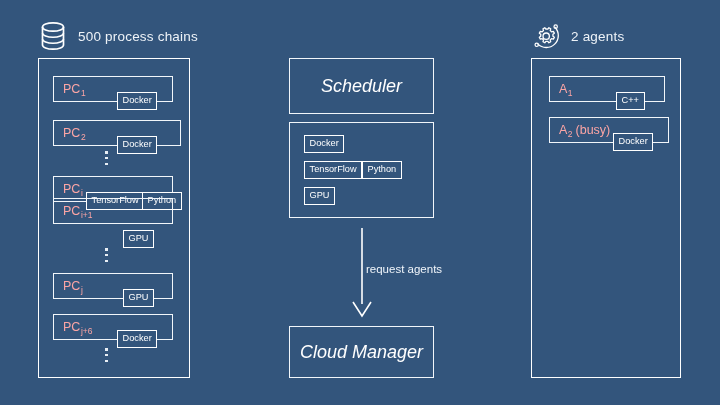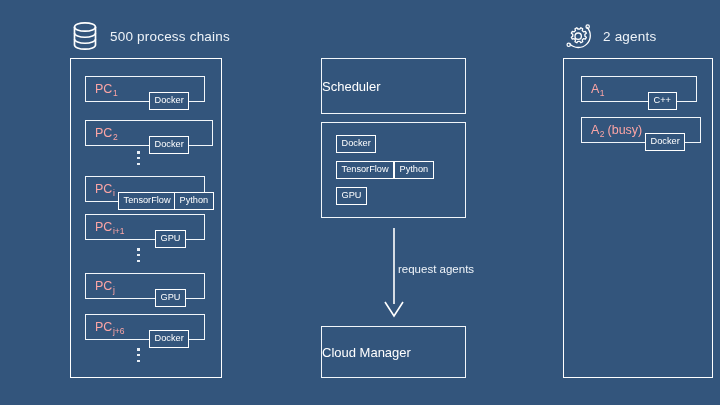--- a/index.html
+++ b/index.html
@@ -4,21 +4,21 @@
 <style>
   * { box-sizing: border-box; margin: 0; padding: 0; }
   html, body { width: 720px; height: 405px; }
   body {
     background: #33557c;
     font-family: "Liberation Sans", sans-serif;
     color: #ffffff;
     position: relative;
     overflow: hidden;
   }
-  .stage { position: absolute; inset: 0; margin-left: 32px; }
+  .stage { position: absolute; inset: 0; }
 
   
   .hdr { position: absolute; display: flex; align-items: center; gap: 10px; }
   .hdr-label { font-size: 13.5px; color: #eef3f8; letter-spacing: .2px; }
   .hdr-icon { width: 30px; height: 32px; flex: none; }
 
   
   .container-box {
     position: absolute;
     border: 1.6px solid #ffffff;
@@ -70,23 +70,24 @@
     align-items: center;
   }
   .vdots i { display: block; width: 2.6px; height: 2.6px; background: #e8eef5; }
 
   
   .center-title {
     position: absolute;
     left: 0; right: 0;
     top: 50%;
     transform: translateY(-50%);
-    text-align: left;
-    font-size: 13px;
+    text-align: center;
+    font-size: 18px;
     color: #ffffff;
+    font-style: italic;
   }
 
   
   .arrow-wrap { position: absolute; }
   .arrow-label {
     position: absolute;
     font-size: 11.5px;
     color: #f0f5fa;
     white-space: nowrap;
   }
@@ -129,21 +130,21 @@
     </div>
 
     <div class="box" style="left:14px; top:117px; width:120px; height:26px;">
       <span class="box-label">
         <span>PC</span><sub>i</sub>
       </span>
     </div>
     <div class="tag" style="left:47px; top:133px;">TensorFlow</div>
     <div class="tag" style="left:103px; top:133px;">Python</div>
 
-    <div class="box" style="left:14px; top:155px; width:120px; height:26px;">
+    <div class="box" style="left:14px; top:139px; width:120px; height:26px;">
       <span class="box-label">
         <span>PC</span><sub>i+1</sub>
       </span>
     </div>
     <div class="tag" style="left:84px; top:171px;">GPU</div>
 
     <div class="vdots" style="left:66px; top:189px;">
       <i></i>
         <i></i>
         <i></i>

